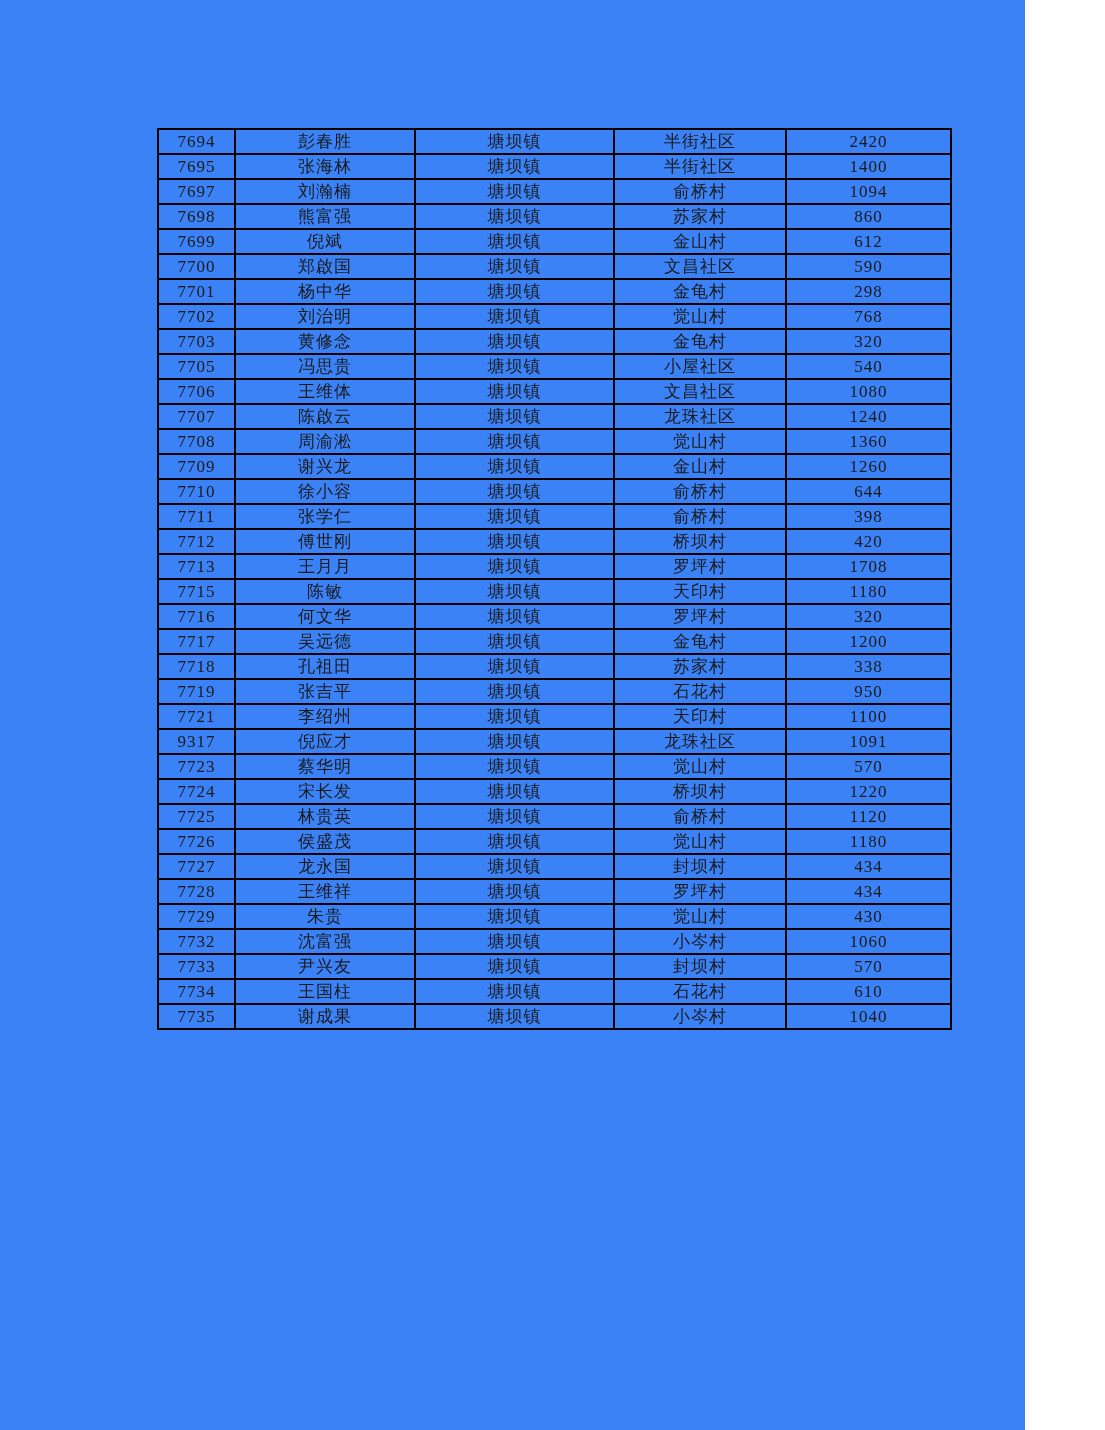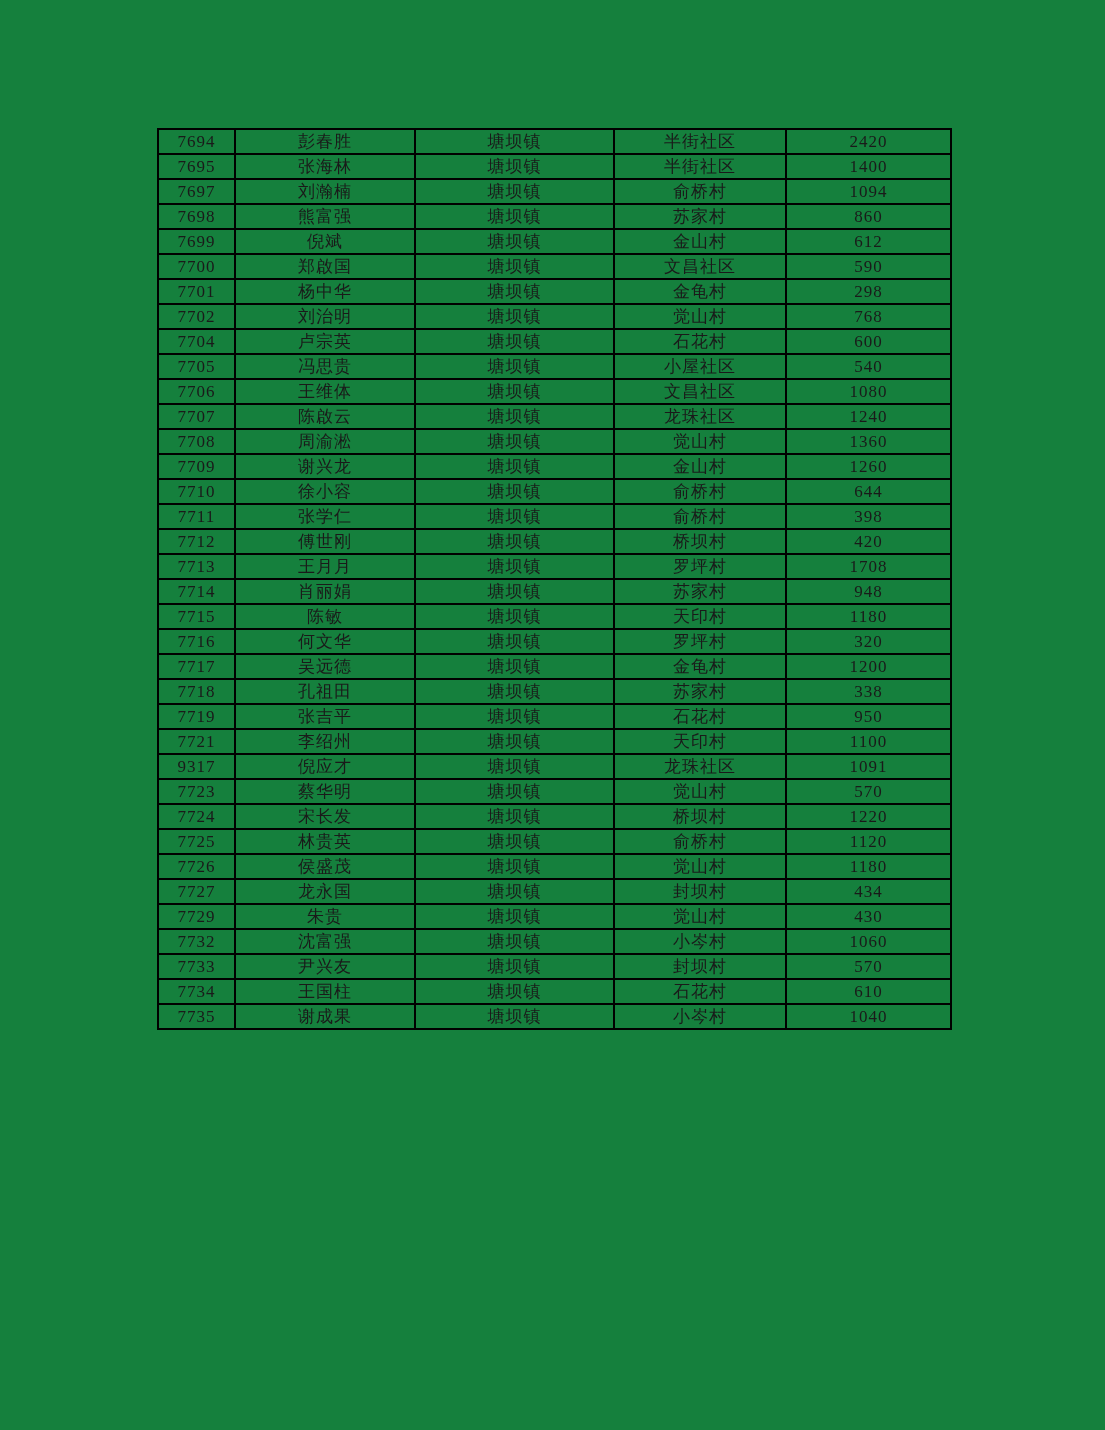--- a/index.html
+++ b/index.html
@@ -2,23 +2,23 @@
 <html><head>
 <meta charset="utf-8">
 <style>
   * { margin: 0; padding: 0; box-sizing: border-box; }
   html, body {
     background: #ffffff;
     font-family: "Liberation Serif", "DejaVu Serif", serif;
   }
   .page {
     position: relative;
-    width: 1105px;
+    width: 1025px;
     height: 1430px;
-    background: #15803d;
+    background: #3b82f6;
     overflow: hidden;
   }
   table.records {
     position: absolute;
     left: 157px;
     top: 128px;
     width: 793px;
     border-collapse: collapse;
     table-layout: fixed;
   }
@@ -103,25 +103,25 @@
           <td>298</td>
         </tr>
         <tr>
           <td>7702</td>
           <td>刘治明</td>
           <td>塘坝镇</td>
           <td>觉山村</td>
           <td>768</td>
         </tr>
         <tr>
-          <td>7704</td>
-          <td>卢宗英</td>
-          <td>塘坝镇</td>
-          <td>石花村</td>
-          <td>600</td>
+          <td>7703</td>
+          <td>黄修念</td>
+          <td>塘坝镇</td>
+          <td>金龟村</td>
+          <td>320</td>
         </tr>
         <tr>
           <td>7705</td>
           <td>冯思贵</td>
           <td>塘坝镇</td>
           <td>小屋社区</td>
           <td>540</td>
         </tr>
         <tr>
           <td>7706</td>
@@ -173,27 +173,20 @@
           <td>420</td>
         </tr>
         <tr>
           <td>7713</td>
           <td>王月月</td>
           <td>塘坝镇</td>
           <td>罗坪村</td>
           <td>1708</td>
         </tr>
         <tr>
-          <td>7714</td>
-          <td>肖丽娟</td>
-          <td>塘坝镇</td>
-          <td>苏家村</td>
-          <td>948</td>
-        </tr>
-        <tr>
           <td>7715</td>
           <td>陈敏</td>
           <td>塘坝镇</td>
           <td>天印村</td>
           <td>1180</td>
         </tr>
         <tr>
           <td>7716</td>
           <td>何文华</td>
           <td>塘坝镇</td>
@@ -261,20 +254,27 @@
           <td>侯盛茂</td>
           <td>塘坝镇</td>
           <td>觉山村</td>
           <td>1180</td>
         </tr>
         <tr>
           <td>7727</td>
           <td>龙永国</td>
           <td>塘坝镇</td>
           <td>封坝村</td>
+          <td>434</td>
+        </tr>
+        <tr>
+          <td>7728</td>
+          <td>王维祥</td>
+          <td>塘坝镇</td>
+          <td>罗坪村</td>
           <td>434</td>
         </tr>
         <tr>
           <td>7729</td>
           <td>朱贵</td>
           <td>塘坝镇</td>
           <td>觉山村</td>
           <td>430</td>
         </tr>
         <tr>

